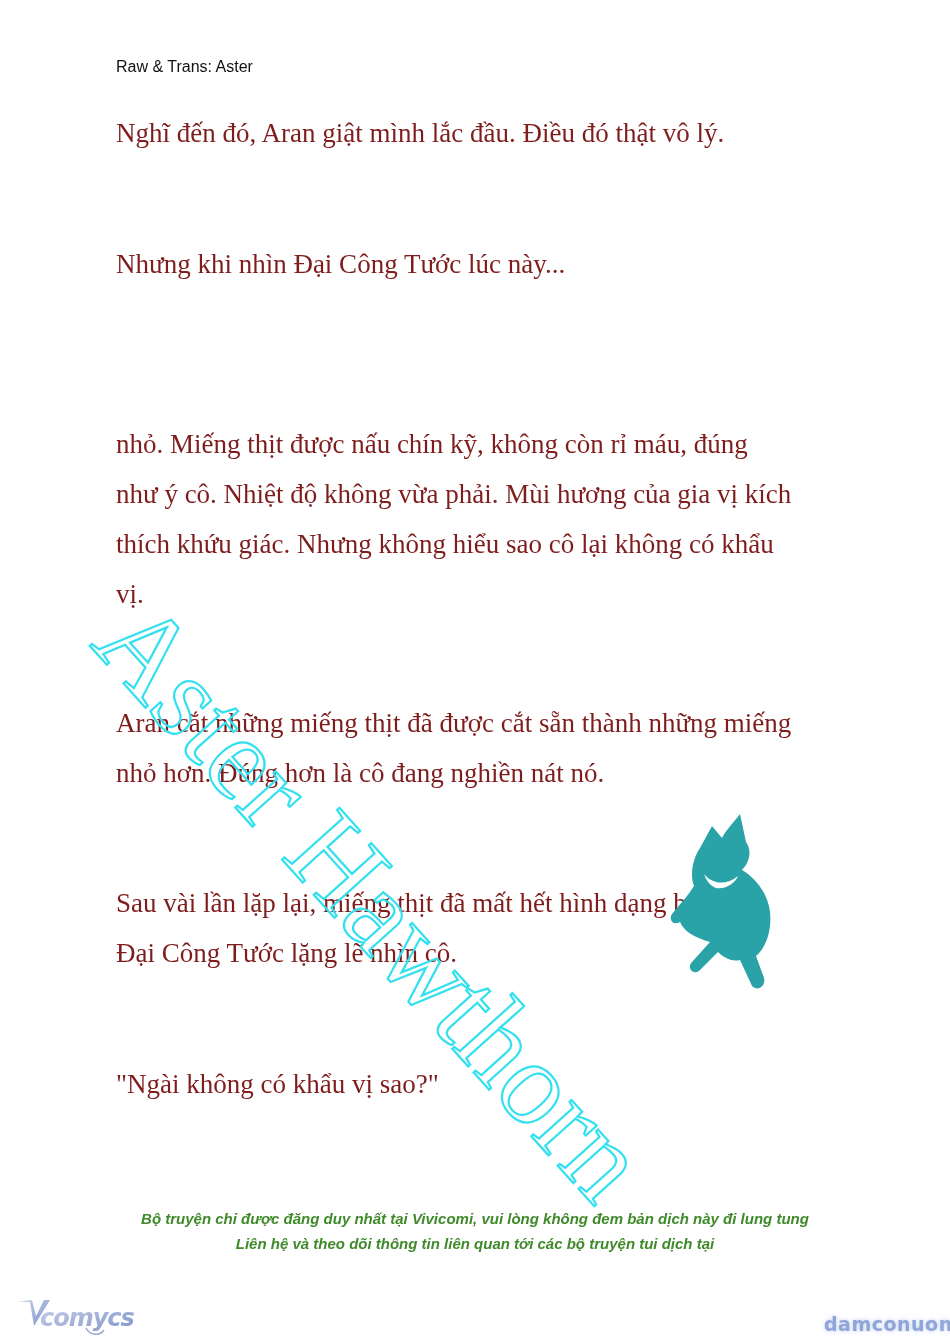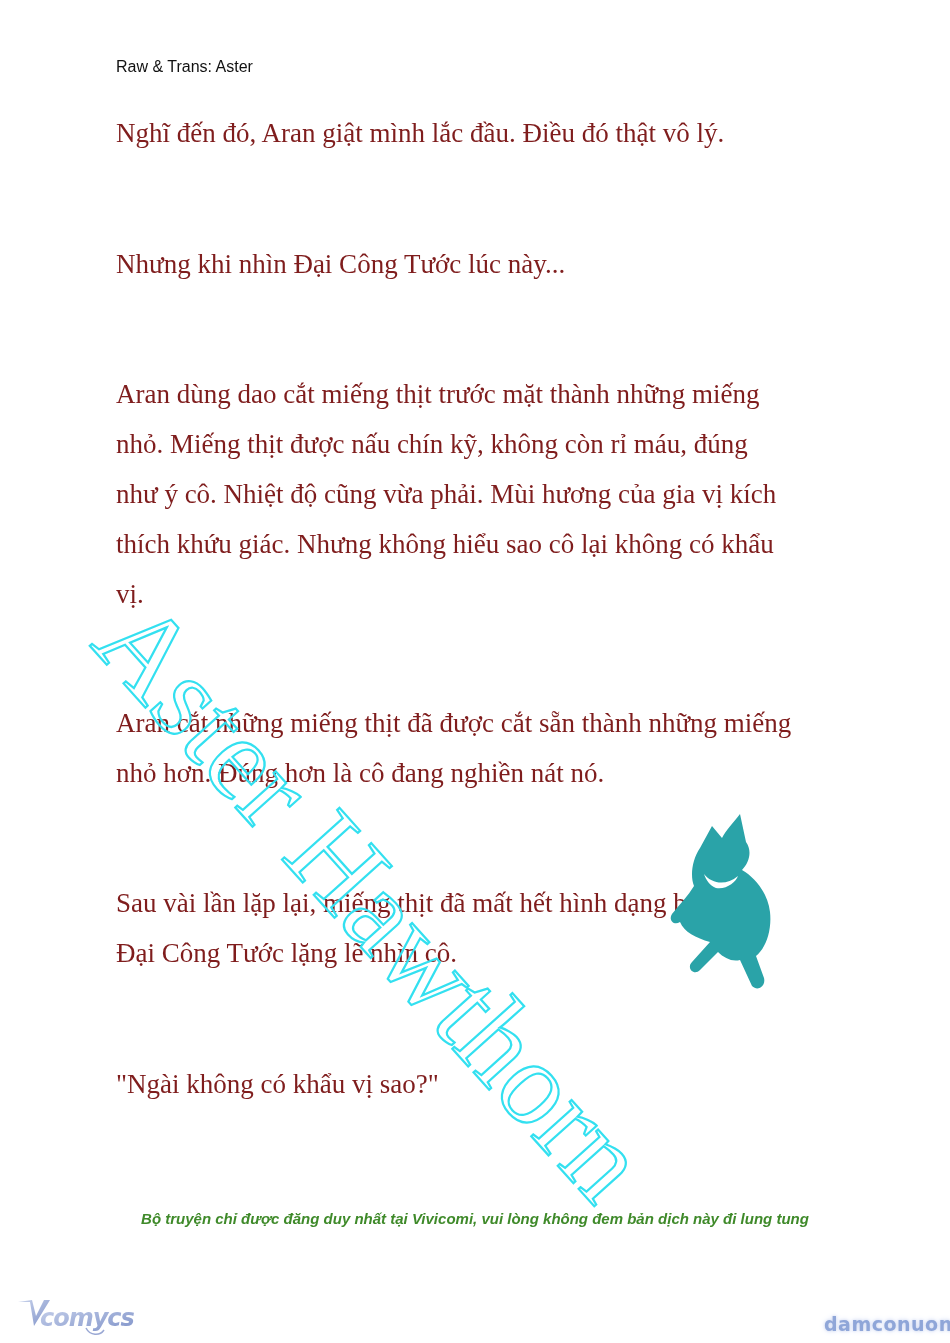--- a/index.html
+++ b/index.html
@@ -38,23 +38,22 @@
 <body>
 
 <div class="page">
 
   <div class="header">Raw &amp; Trans: Aster</div>
 
   <div class="line" style="top:117px">Nghĩ đến đó, Aran giật mình lắc đầu. Điều đó thật vô lý.</div>
 
   <div class="line" style="top:248px">Nhưng khi nhìn Đại Công Tước lúc này...</div>
 
-  <div class="line" style="top:378px">Aran dùng dao cắt miếng thịt trước mặt thành những miếng</div>
   <div class="line" style="top:428px">nhỏ. Miếng thịt được nấu chín kỹ, không còn rỉ máu, đúng</div>
-  <div class="line" style="top:478px">như ý cô. Nhiệt độ cũng vừa phải. Mùi hương của gia vị kích</div>
+  <div class="line" style="top:478px">như ý cô. Nhiệt độ không vừa phải. Mùi hương của gia vị kích</div>
   <div class="line" style="top:528px">thích khứu giác. Nhưng không hiểu sao cô lại không có khẩu</div>
   <div class="line" style="top:578px">vị.</div>
 
   <div class="line" style="top:757px">nhỏ hơn. Đúng hơn là cô đang nghiền nát nó.</div>
   <div class="line" style="top:707px">Aran cắt những miếng thịt đã được cắt sẵn thành những miếng</div>
 
   <div class="line" style="top:887px">Sau vài lần lặp lại, miếng thịt đã mất hết hình dạng ban đầu.</div>
   <div class="line" style="top:937px">Đại Công Tước lặng lẽ nhìn cô.</div>
 
   <div class="line" style="top:1068px">"Ngài không có khẩu vị sao?"</div>
@@ -66,20 +65,21 @@
       M40 40 L52 18 L62 30 C66 22 74 14 80 6 L86 34
       C92 42 90 54 82 62 C96 70 108 86 110 104
       C112 122 106 140 96 148 L104 170 C106 178 98 184 92 178
       L80 152 C72 154 64 150 58 144 L40 162 C34 168 26 160 32 154
       L50 134 C36 130 24 124 20 114 C14 118 8 112 12 106
       C20 96 28 88 34 78 C30 68 32 52 40 40 Z"></path>
     <path fill="#ffffff" d="M44 66 C52 76 66 78 78 68 C76 74 66 82 56 80 C50 78 46 72 44 66 Z"></path>
   </svg>
 
   <div class="footer-note" style="top:1210px">Bộ truyện chỉ được đăng duy nhất tại Vivicomi, vui lòng không đem bản dịch này đi lung tung</div>
+  <div class="footer-note" style="top:1235px">Liên hệ và theo dõi thông tin liên quan tới các bộ truyện tui dịch tại</div>
 
   <svg class="logo-left" viewBox="0 0 130 44">
     <defs>
       <linearGradient id="vg" x1="0" y1="0" x2="1" y2="1">
         <stop offset="0" stop-color="#c9d3ec"></stop>
         <stop offset="1" stop-color="#8093c9"></stop>
       </linearGradient>
     </defs>
     <path d="M2 6 L14 6 L18 30 L34 4 L28 4 L20 20 L16 4 Z" fill="url(#vg)"></path>
     <text x="24" y="30" font-family="DejaVu Sans, sans-serif" font-size="24" font-weight="bold" font-style="italic" fill="url(#vg)" letter-spacing="-1">comycs</text>

